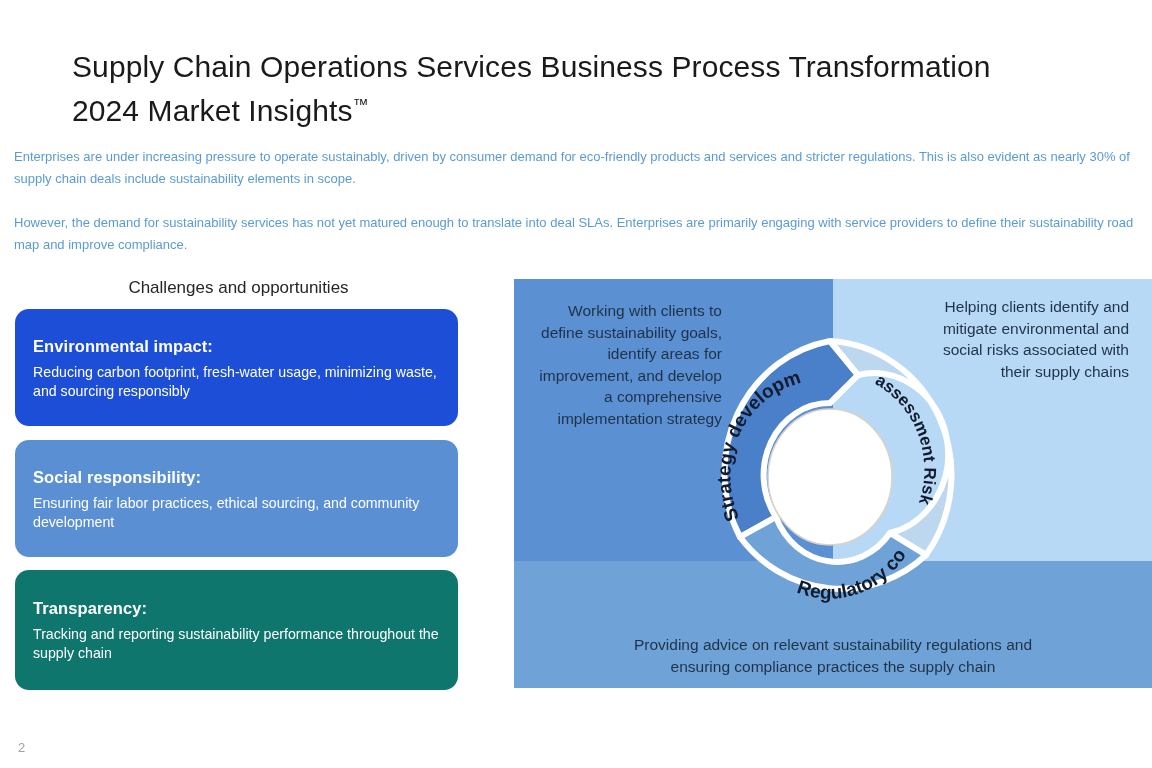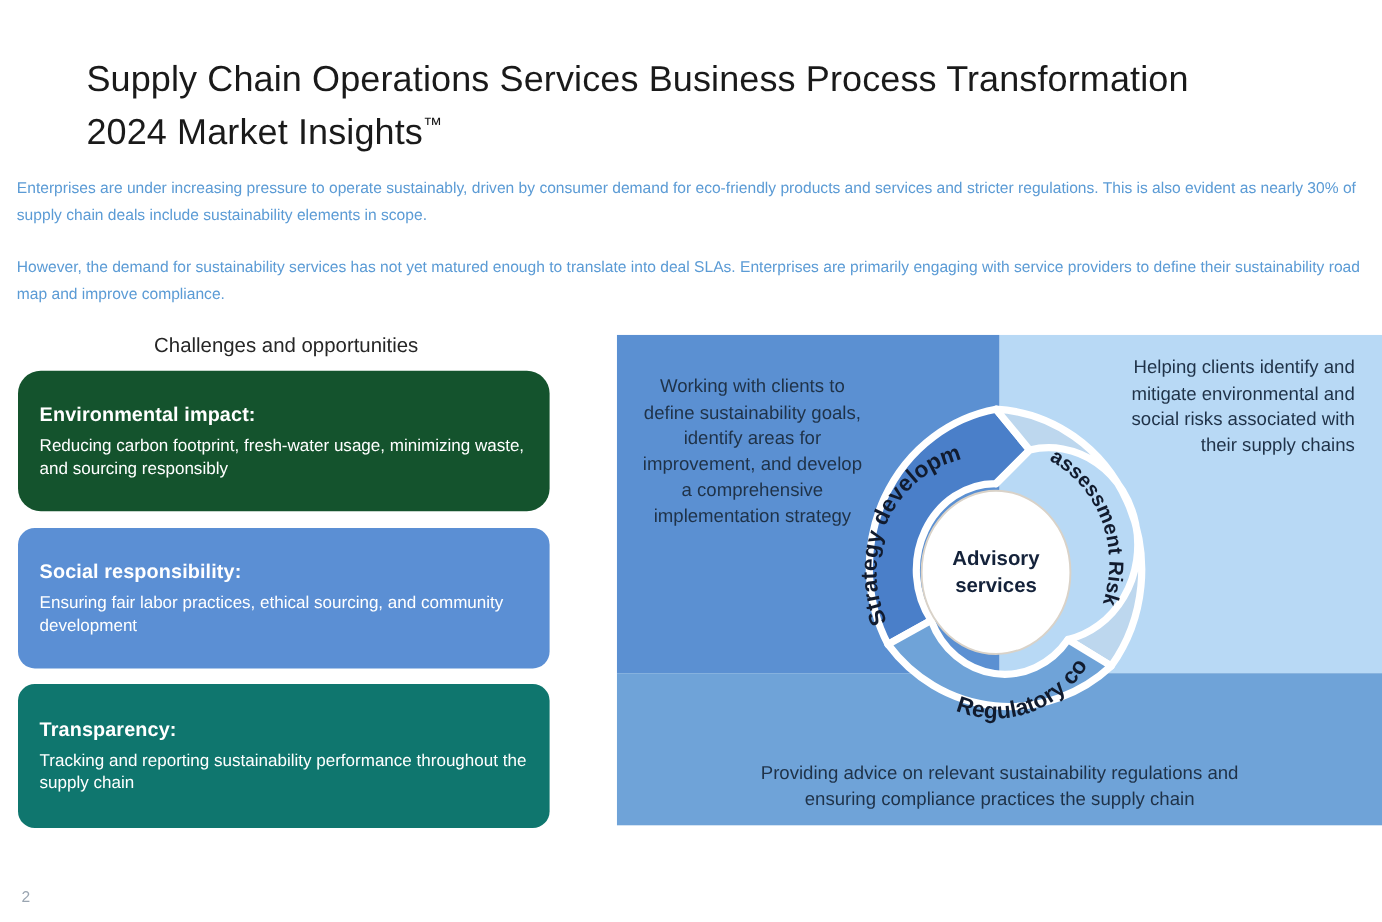--- a/index.html
+++ b/index.html
@@ -36,36 +36,36 @@
   .card{
     position:absolute;left:15px;width:443px;
     border-radius:14px;
     color:#ffffff;
     box-sizing:border-box;
     padding:18px 18px 16px 18px;
     display:flex;flex-direction:column;justify-content:center;
   }
   .card .c-title{font-size:16.5px;font-weight:bold;margin-bottom:7px;letter-spacing:.1px;}
   .card .c-body{font-size:14.2px;line-height:19px;}
-  #card0{top:309px;height:117px;background:#14532d;border-radius:19px;}
+  #card0{top:309px;height:117px;background:#1d4ed8;}
   #card1{top:440px;height:117px;background:#5b8fd4;}
   #card2{top:570px;height:120px;background:#0f766e;}
 
   
   .panel{
     position:absolute;left:514px;top:279px;width:638px;height:409px;
     overflow:hidden;
   }
   .q-tl{position:absolute;left:0;top:0;width:319px;height:282px;background:#5b90d2;}
   .q-tr{position:absolute;left:319px;top:0;width:319px;height:282px;background:#b8d9f5;}
   .q-bot{position:absolute;left:0;top:282px;width:638px;height:127px;background:#6fa3d8;}
 
   .txt-left{
-    position:absolute;left:18px;top:33px;width:190px;
-    color:#1f3248;font-size:15.5px;line-height:21.5px;text-align:center;
+    position:absolute;left:18px;top:21px;width:190px;
+    color:#1f3248;font-size:15.5px;line-height:21.5px;text-align:right;
   }
   .txt-right{
     position:absolute;right:23px;top:17px;width:205px;
     color:#1f3248;font-size:15.5px;line-height:21.5px;text-align:right;
   }
   .txt-bottom{
     position:absolute;left:0;right:0;top:355px;
     color:#1f3248;font-size:15.5px;line-height:22px;text-align:center;
   }
 
@@ -168,23 +168,19 @@
 
         <text font-family="Liberation Sans, sans-serif" font-size="17" font-weight="bold" fill="#111b2e">
           <textPath href="#arcRisk" startOffset="11%">assessment   Risk</textPath>
         </text>
 
         <text font-family="Liberation Sans, sans-serif" font-size="19" font-weight="bold" fill="#111b2e">
           <textPath href="#arcReg" startOffset="17%">Regulatory  compliance</textPath>
         </text>
       </svg>
 
-      <div class="ctr">
-        <span>Advisory</span><br>
-        <span>services</span>
-      </div>
     </div>
   </div>
 
   <div class="pagenum">2</div>
 
 
 </div>
 
 </body></html>

